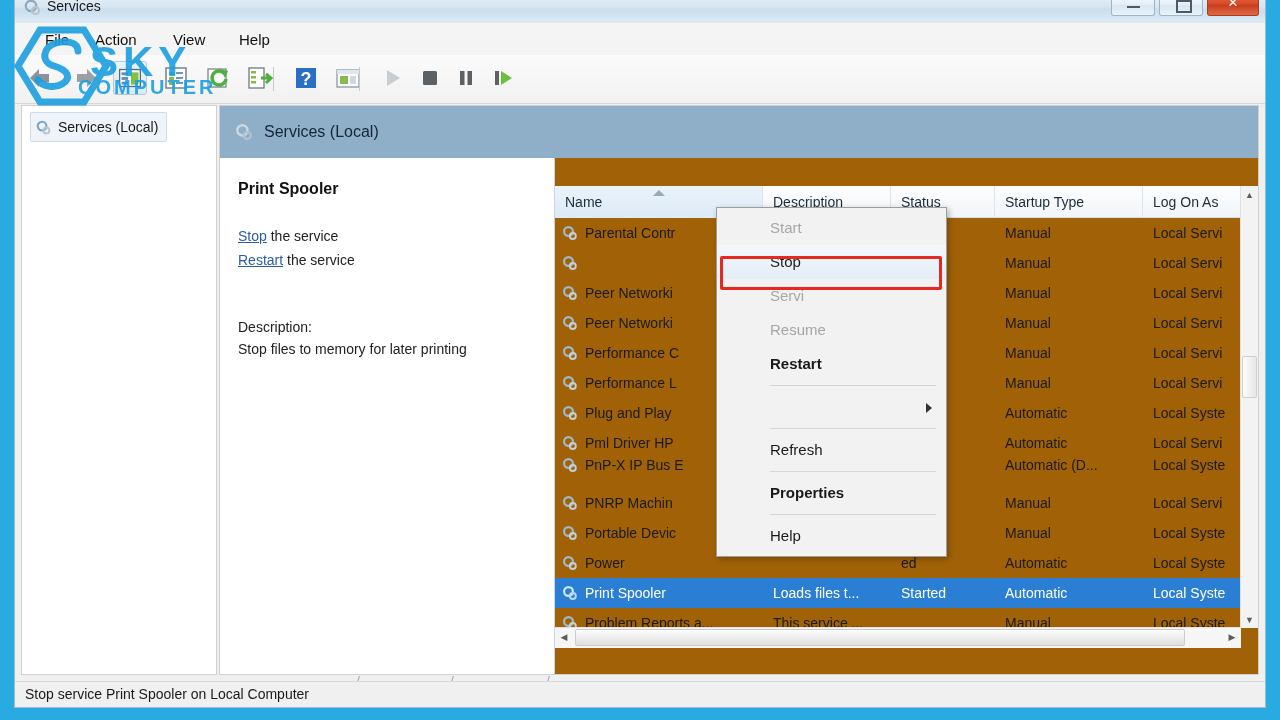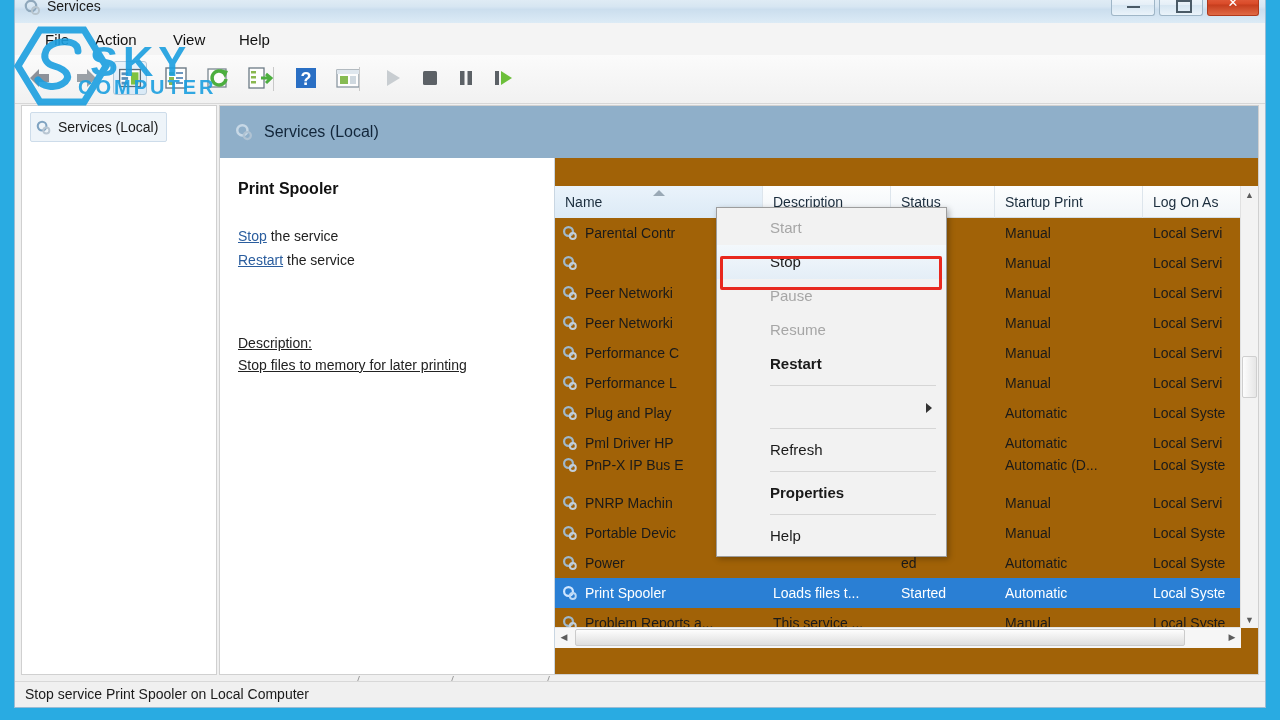--- a/index.html
+++ b/index.html
@@ -209,26 +209,25 @@
     color: #222;
     line-height: 24px;
     white-space: nowrap;
   }
   .action-line a {
     color: #2a5d9e;
     text-decoration: underline;
     cursor: pointer;
   }
   #desc-block {
-    margin-top: 60px;
+    margin-top: 44px;
     font-size: 14px;
     color: #222;
     line-height: 22px;
     width: 250px;
-    text-decoration: underline;
   }
 
   
   #listview {
     position: absolute;
     left: 334px; top: 52px;
     right: 0; bottom: 0;
     background: #a16207;
     border-left: 1px solid #c9d6e2;
     overflow: hidden;
@@ -632,21 +631,21 @@
         </div>
       </div>
 
       <div id="listview">
 
         <div id="list-head">
           <div class="hcell sorted" style="left:0px;width:208px">Name</div>
           <div id="sort-arrow" style="left:98px"></div>
           <div class="hcell" style="left:208px;width:128px">Description</div>
           <div class="hcell" style="left:336px;width:104px">Status</div>
-          <div class="hcell" style="left:440px;width:148px">Startup Print</div>
+          <div class="hcell" style="left:440px;width:148px">Startup Type</div>
           <div class="hcell" style="left:588px;width:118px;border-right:none">Log On As</div>
         </div>
 
         <div id="rows">
             <div class="row" style="top: 0px;">
               <svg class="gear" viewBox="0 0 18 18">
                 <circle cx="7.5" cy="7.5" r="4.4" fill="none" stroke="#9fb8cc" stroke-width="2.2"></circle>
                 <circle cx="11.8" cy="12" r="3" fill="none" stroke="#c3cfd9" stroke-width="1.9"></circle>
               </svg>
               <div class="cell namecell" style="left: 0px; width: 208px;">Parental Contr</div>
@@ -829,21 +828,21 @@
       <div class="tab-slash" style="left:196px"></div>
     </div>
 
     <div id="statusbar">
       <div id="status-text">Stop service Print Spooler on Local Computer</div>
     </div>
 
     <div id="ctxmenu">
       <div class="ctx-item disabled">Start</div>
       <div class="ctx-item highlight">Stop</div>
-      <div class="ctx-item disabled">Pause</div>
+      <div class="ctx-item disabled">Servi</div>
       <div class="ctx-item disabled">Resume</div>
       <div class="ctx-item bold">Restart</div>
       <div class="ctx-sep"></div>
       <div class="ctx-item bold">
         <span class="submenu-arrow"></span>
       </div>
       <div class="ctx-sep"></div>
       <div class="ctx-item">Refresh</div>
       <div class="ctx-sep"></div>
       <div class="ctx-item bold">Properties</div>

